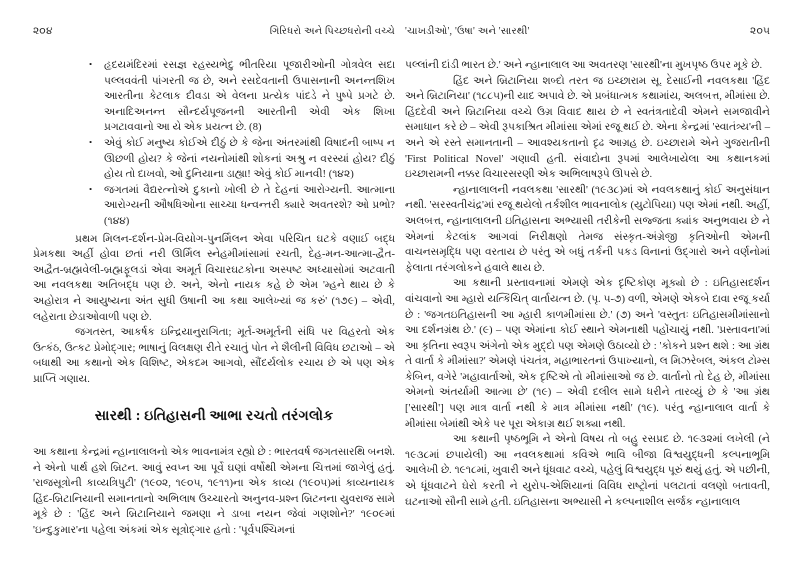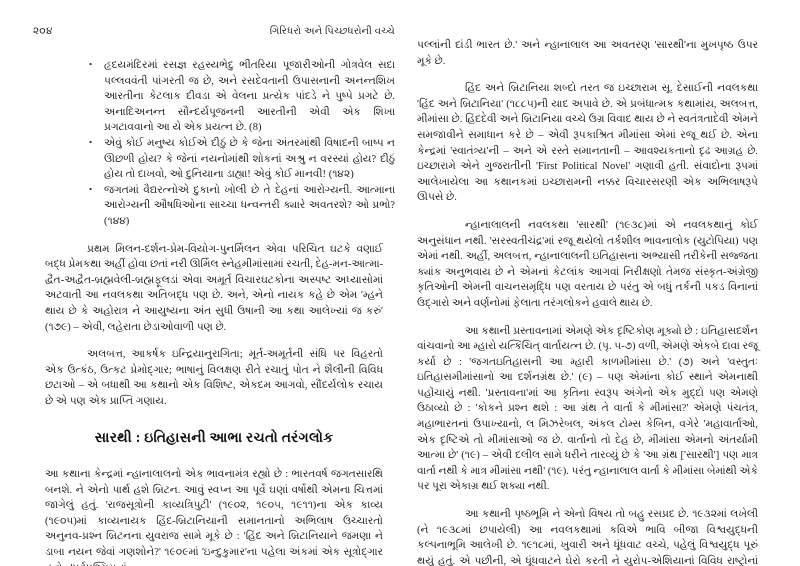--- a/index.html
+++ b/index.html
@@ -57,21 +57,21 @@
     margin: 0;
   }
   ul.bullets li .bullet {
     position: absolute;
     left: 56px;
     top: 0;
     font-size: 9px;
   }
 
   p.para {
-    margin: 12px;
+    margin: 0;
     text-indent: 42px;
   }
   .page-right p.para { text-indent: 48px; }
   p.para.no-indent { text-indent: 0; }
 
   h2.section-heading {
     font-size: 14px;
     font-weight: bold;
     text-align: center;
     margin: 22px 6px 20px 6px;
@@ -100,29 +100,33 @@
           <span class="bullet">•</span>
           <span>એવું કોઈ મનુષ્ય કોઈએ દીઠું છે કે જેના અંતરમાંથી વિષાદની બાષ્પ ન ઊછળી હોય? કે જેનાં નયનોમાંથી શોકનાં અશ્રુ ન વરસ્યાં હોય? દીઠું હોય તો દાખવો, ઓ દુનિયાના ડાહ્યા! એવું કોઈ માનવી! (૧૪૨)</span>
         </li>
         <li>
           <span class="bullet">•</span>
           <span>જગતમાં વૈદ્યરત્નોએ દુકાનો ખોલી છે તે દેહનાં આરોગ્યની. આત્માના આરોગ્યની ઔષધિઓના સાચ્ચા ધન્વન્તરી ક્યારે અવતરશે? ઓ પ્રભો? (૧૪૪)</span>
         </li>
       </ul>
 
       <p class="para">પ્રથમ મિલન-દર્શન-પ્રેમ-વિયોગ-પુનર્મિલન એવા પરિચિત ઘટકે વણાઈ બદ્ધ પ્રેમકથા અહીં હોવા છતાં નરી ઊર્મિલ સ્નેહમીમાંસામાં રચતી, દેહ-મન-આત્મા-દ્વૈત-અદ્વૈત-બ્રહ્મવેલી-બ્રહ્મફૂલડાં એવા અમૂર્ત વિચારઘટકોના અસ્પષ્ટ અધ્યાસોમાં અટવાતી આ નવલકથા અતિબદ્ધ પણ છે. અને, એનો નાયક કહે છે એમ 'મ્હને થાય છે કે અહોરાત્ર ને આયુષ્યના અંત સુધી ઉષાની આ કથા આલેખ્યાં જ કરું' (૧૭૯) – એવી, લહેરાતા છેડાઓવાળી પણ છે.</p>
-      <p class="para">અલબત્ત, આકર્ષક ઇન્દ્રિયાનુરાગિતા; મૂર્ત-અમૂર્તની સંધિ પર વિહરતો એક ઉત્કંઠ, ઉત્કટ પ્રેમોદ્ગાર; ભાષાનું વિલક્ષણ રીતે રચાતું પોત ને શૈલીની વિવિધ છટાઓ – એ બધાથી આ કથાનો એક વિશિષ્ટ, એકદમ આગવો, સૌંદર્યલોક રચાય છે એ પણ એક પ્રાપ્તિ ગણાય.</p>
+      <p class="para">જગતસ્ત, આકર્ષક ઇન્દ્રિયાનુરાગિતા; મૂર્ત-અમૂર્તની સંધિ પર વિહરતો એક ઉત્કંઠ, ઉત્કટ પ્રેમોદ્ગાર; ભાષાનું વિલક્ષણ રીતે રચાતું પોત ને શૈલીની વિવિધ છટાઓ – એ બધાથી આ કથાનો એક વિશિષ્ટ, એકદમ આગવો, સૌંદર્યલોક રચાય છે એ પણ એક પ્રાપ્તિ ગણાય.</p>
 
       <h2 class="section-heading">સારથી : ઇતિહાસની આભા રચતો તરંગલોક</h2>
 
       <p class="para no-indent">આ કથાના કેન્દ્રમાં ન્હાનાલાલનો એક ભાવનામંત્ર રહ્યો છે : ભારતવર્ષ જગતસારથિ બનશે. ને એનો પાર્થ હશે બ્રિટન. આવું સ્વપ્ન આ પૂર્વે ઘણાં વર્ષોથી એમના ચિત્તમાં જાગેલું હતું. 'રાજસૂત્રોની કાવ્યત્રિપુટી' (૧૯૦૨, ૧૯૦૫, ૧૯૧૧)ના એક કાવ્ય (૧૯૦૫)માં કાવ્યનાયક હિંદ-બ્રિટાનિયાની સમાનતાનો અભિલાષ ઉચ્ચારતો અનુનવ-પ્રશ્ન બ્રિટનના યુવરાજ સામે મૂકે છે : 'હિંદ અને બ્રિટાનિયાને જમણા ને ડાબા નયન જેવાં ગણશોને?' ૧૯૦૯માં 'ઇન્દુકુમાર'ના પહેલા અંકમાં એક સૂત્રોદ્ગાર હતો : 'પૂર્વપશ્ચિમનાં</p>
     </div>
   </div>
 
   <div class="page page-right">
+    <div class="running-row">
+      <span class="running-title">'ચાખડીઓ', 'ઉષા' અને 'સારથી'</span>
+      <span class="page-num">૨૦૫</span>
+    </div>
 
     <div class="body-text">
       <p class="para no-indent">પલ્લાંની દાંડી ભારત છે.' અને ન્હાનાલાલ આ અવતરણ 'સારથી'ના મુખપૃષ્ઠ ઉપર મૂકે છે.</p>
       <p class="para">હિંદ અને બ્રિટાનિયા શબ્દો તરત જ ઇચ્છારામ સૂ. દેસાઈની નવલકથા 'હિંદ અને બ્રિટાનિયા' (૧૮૮૫)ની યાદ અપાવે છે. એ પ્રબંધાત્મક કથામાંય, અલબત્ત, મીમાંસા છે. હિંદદેવી અને બ્રિટાનિયા વચ્ચે ઉગ્ર વિવાદ થાય છે ને સ્વતંત્રતાદેવી એમને સમજાવીને સમાધાન કરે છે – એવી રૂપકાશ્રિત મીમાંસા એમાં રજૂ થઈ છે. એના કેન્દ્રમાં 'સ્વાતંત્ર્ય'ની – અને એ રસ્તે સમાનતાની – આવશ્યકતાનો દૃઢ આગ્રહ છે. ઇચ્છારામે એને ગુજરાતીની 'First Political Novel' ગણાવી હતી. સંવાદોના રૂપમાં આલેખાયેલા આ કથાનકમાં ઇચ્છારામની નક્કર વિચારસરણી એક અભિલાષરૂપે ઊપસે છે.</p>
       <p class="para">ન્હાનાલાલની નવલકથા 'સારથી' (૧૯૩૮)માં એ નવલકથાનું કોઈ અનુસંધાન નથી. 'સરસ્વતીચંદ્ર'માં રજૂ થયેલો તર્કશીલ ભાવનાલોક (યુટોપિયા) પણ એમાં નથી. અહીં, અલબત્ત, ન્હાનાલાલની ઇતિહાસના અભ્યાસી તરીકેની સજ્જતા ક્યાંક અનુભવાય છે ને એમનાં કેટલાંક આગવાં નિરીક્ષણો તેમજ સંસ્કૃત-અંગ્રેજી કૃતિઓની એમની વાચનસમૃદ્ધિ પણ વરતાય છે પરંતુ એ બધું તર્કની પકડ વિનાનાં ઉદ્ગારો અને વર્ણનોમાં ફેલાતા તરંગલોકને હવાલે થાય છે.</p>
       <p class="para">આ કથાની પ્રસ્તાવનામાં એમણે એક દૃષ્ટિકોણ મૂક્યો છે : ઇતિહાસદર્શન વાંચવાનો આ મ્હારો યત્કિંચિત્ વાર્તાયત્ન છે. (પૃ. ૫-૭) વળી, એમણે એકબે દાવા રજૂ કર્યા છે : 'જગતઇતિહાસની આ મ્હારી કાળમીમાંસા છે.' (૭) અને 'વસ્તુતઃ ઇતિહાસમીમાંસાનો આ દર્શનગ્રંથ છે.' (૯) – પણ એમાંના કોઈ સ્થાને એમનાથી પહોંચાયું નથી. 'પ્રસ્તાવના'માં આ કૃતિના સ્વરૂપ અંગેનો એક મુદ્દો પણ એમણે ઉઠાવ્યો છે : 'કોકને પ્રશ્ન થશે : આ ગ્રંથ તે વાર્તા કે મીમાંસા?' એમણે પંચતંત્ર, મહાભારતનાં ઉપાખ્યાનો, લ મિઝરેબલ, અંકલ ટોમ્સ કેબિન, વગેરે 'મહાવાર્તાઓ, એક દૃષ્ટિએ તો મીમાંસાઓ જ છે. વાર્તાનો તો દેહ છે, મીમાંસા એમનો અંતર્યામી આત્મા છે' (૧૯) – એવી દલીલ સામે ધરીને તારવ્યું છે કે 'આ ગ્રંથ ['સારથી'] પણ માત્ર વાર્તા નથી કે માત્ર મીમાંસા નથી' (૧૯). પરંતુ ન્હાનાલાલ વાર્તા કે મીમાંસા બેમાંથી એકે પર પૂરા એકાગ્ર થઈ શક્યા નથી.</p>
       <p class="para">આ કથાની પૃષ્ઠભૂમિ ને એનો વિષય તો બહુ રસપ્રદ છે. ૧૯૩૨માં લખેલી (ને ૧૯૩૮માં છપાયેલી) આ નવલકથામાં કવિએ ભાવિ બીજા વિશ્વયુદ્ધની કલ્પનાભૂમિ આલેખી છે. ૧૯૧૮માં, ખુવારી અને ધૂંધવાટ વચ્ચે, પહેલું વિશ્વયુદ્ધ પૂરું થયું હતું. એ પછીની, એ ધૂંધવાટને ઘેરો કરતી ને યુરોપ-એશિયાનાં વિવિધ રાષ્ટ્રોનાં પલટાતાં વલણો બતાવતી, ઘટનાઓ સૌની સામે હતી. ઇતિહાસના અભ્યાસી ને કલ્પનાશીલ સર્જક ન્હાનાલાલ</p>
     </div>
   </div>
 

